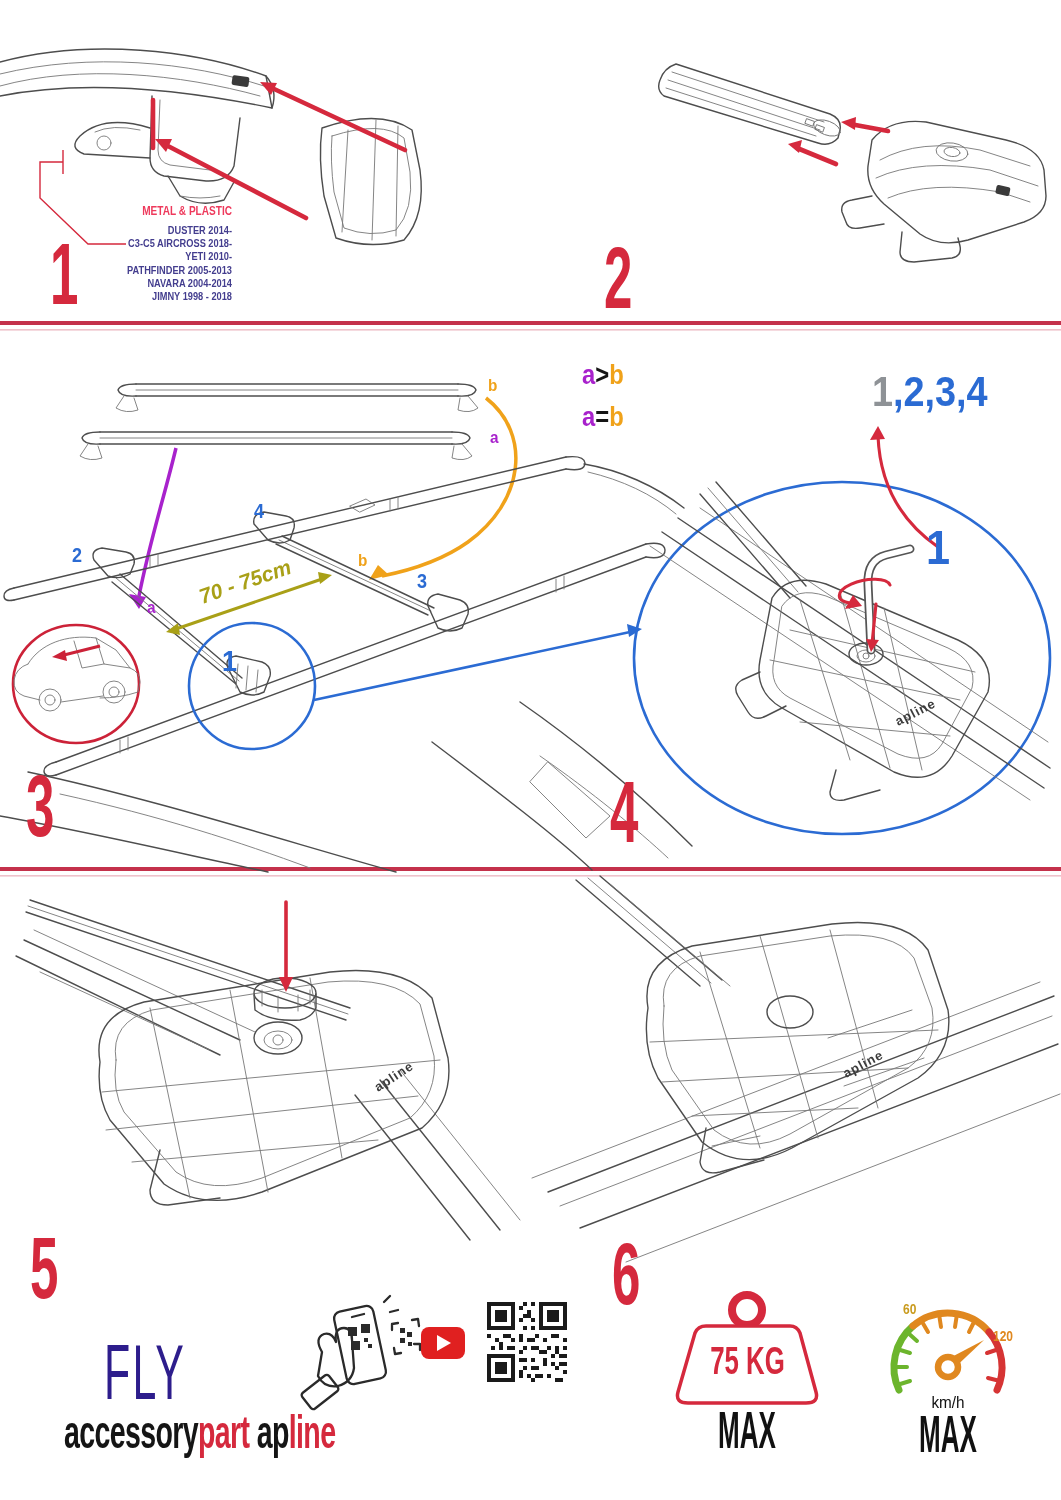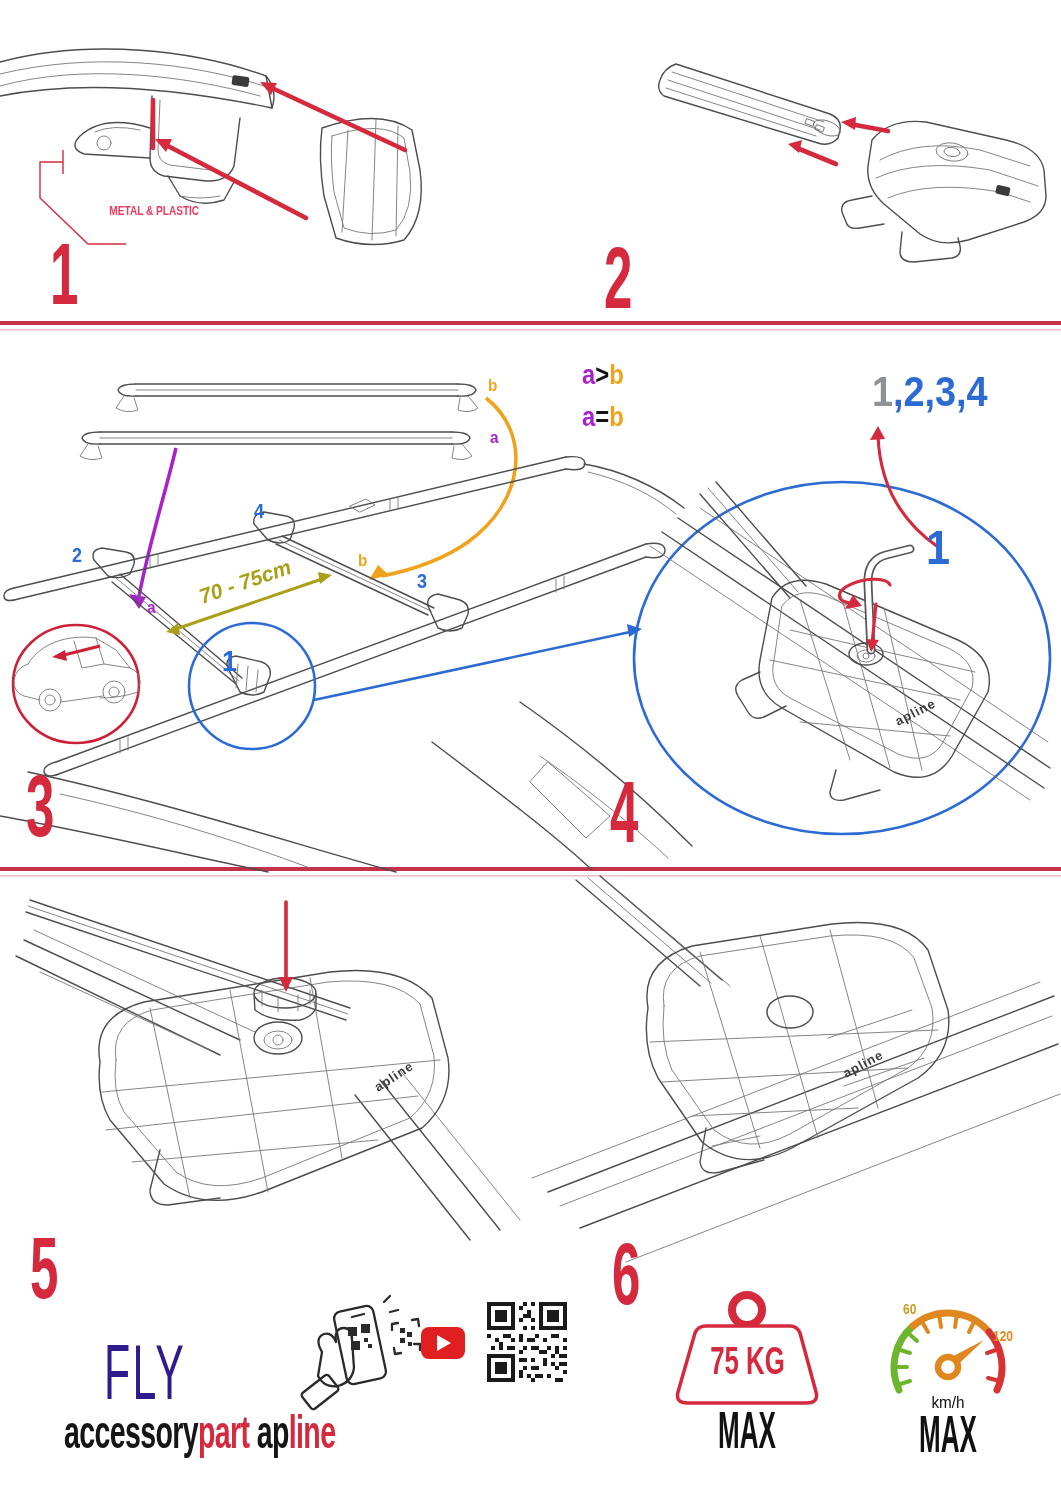--- a/index.html
+++ b/index.html
@@ -12,21 +12,21 @@
   .lnt{fill:none;stroke:#777;stroke-width:.9;stroke-linecap:round;stroke-linejoin:round}
   .red5{fill:none;stroke:#d5293d;stroke-width:4.6;stroke-linecap:round}
   .red4{fill:none;stroke:#d5293d;stroke-width:3.6;stroke-linecap:round}
   .red3{fill:none;stroke:#d5293d;stroke-width:3.1;stroke-linecap:round}
   .redthin{fill:none;stroke:#d5293d;stroke-width:1.4}
   .phl{fill:none;stroke:#2a2a2a;stroke-width:2.3;stroke-linecap:round;stroke-linejoin:round}
   .phf{fill:#2a2a2a;stroke:none}
   text.brandmark{font:700 13px "Liberation Sans",sans-serif;fill:#3c3c3c;letter-spacing:1px}
   .stepnum{position:absolute;color:#d5293d;font-weight:700;font-size:88px;line-height:68px;
            transform:scaleX(.58);transform-origin:0 0;letter-spacing:-2px}
-  .models-block{position:absolute;left:86px;top:204px;width:146px;}
+  .models-block{position:absolute;left:86px;top:204px;width:146px;text-align:right}
   .material{font-size:12px;font-weight:700;color:#ee3a5c;line-height:15px;margin-bottom:5px;
             transform:scaleX(.84);transform-origin:100% 0}
   .models-block .list div{font-size:11px;font-weight:700;color:#433d8e;line-height:13.2px;
             transform:scaleX(.84);transform-origin:100% 0}
   .lbl{position:absolute;font-weight:700;transform:scaleX(.9);transform-origin:0 0}
   .blue{color:#2b6bd3}.purple{color:#a822cc}.orange{color:#f0a21a}
   .gray{color:#8e9296}.black{color:#151515}.red{color:#d5293d}
   .cmp{position:absolute;font-size:28px;line-height:26px;font-weight:700;
        transform:scaleX(.85);transform-origin:0 0}
   .dist{position:absolute;left:196px;top:586px;font-size:21px;font-weight:700;font-style:italic;
@@ -321,20 +321,28 @@
 
 <div class="stepnum" style="left:50px;top:240px">1</div>
 <div class="stepnum" style="left:604px;top:244px">2</div>
 <div class="stepnum" style="left:26px;top:772px">3</div>
 <div class="stepnum" style="left:610px;top:778px">4</div>
 <div class="stepnum" style="left:30px;top:1234px">5</div>
 <div class="stepnum" style="left:612px;top:1240px">6</div>
 
 <div class="models-block">
   <div class="material">METAL &amp; PLASTIC</div>
+  <div class="list">
+        <div>DUSTER 2014-</div>
+        <div>C3-C5 AIRCROSS 2018-</div>
+        <div>YETI 2010-</div>
+        <div>PATHFINDER 2005-2013</div>
+        <div>NAVARA 2004-2014</div>
+        <div>JIMNY 1998 - 2018</div>
+      </div>
 </div>
 
 <div class="lbl orange" style="left:488px;top:376px;font-size:17px">b</div>
 <div class="lbl purple" style="left:490px;top:428px;font-size:17px">a</div>
 
 <div class="cmp" style="left:582px;top:362px">
   <span class="purple">a</span><span class="black">&gt;</span><span class="orange">b</span>
 </div>
 <div class="cmp" style="left:582px;top:404px">
   <span class="purple">a</span><span class="black">=</span><span class="orange">b</span>

